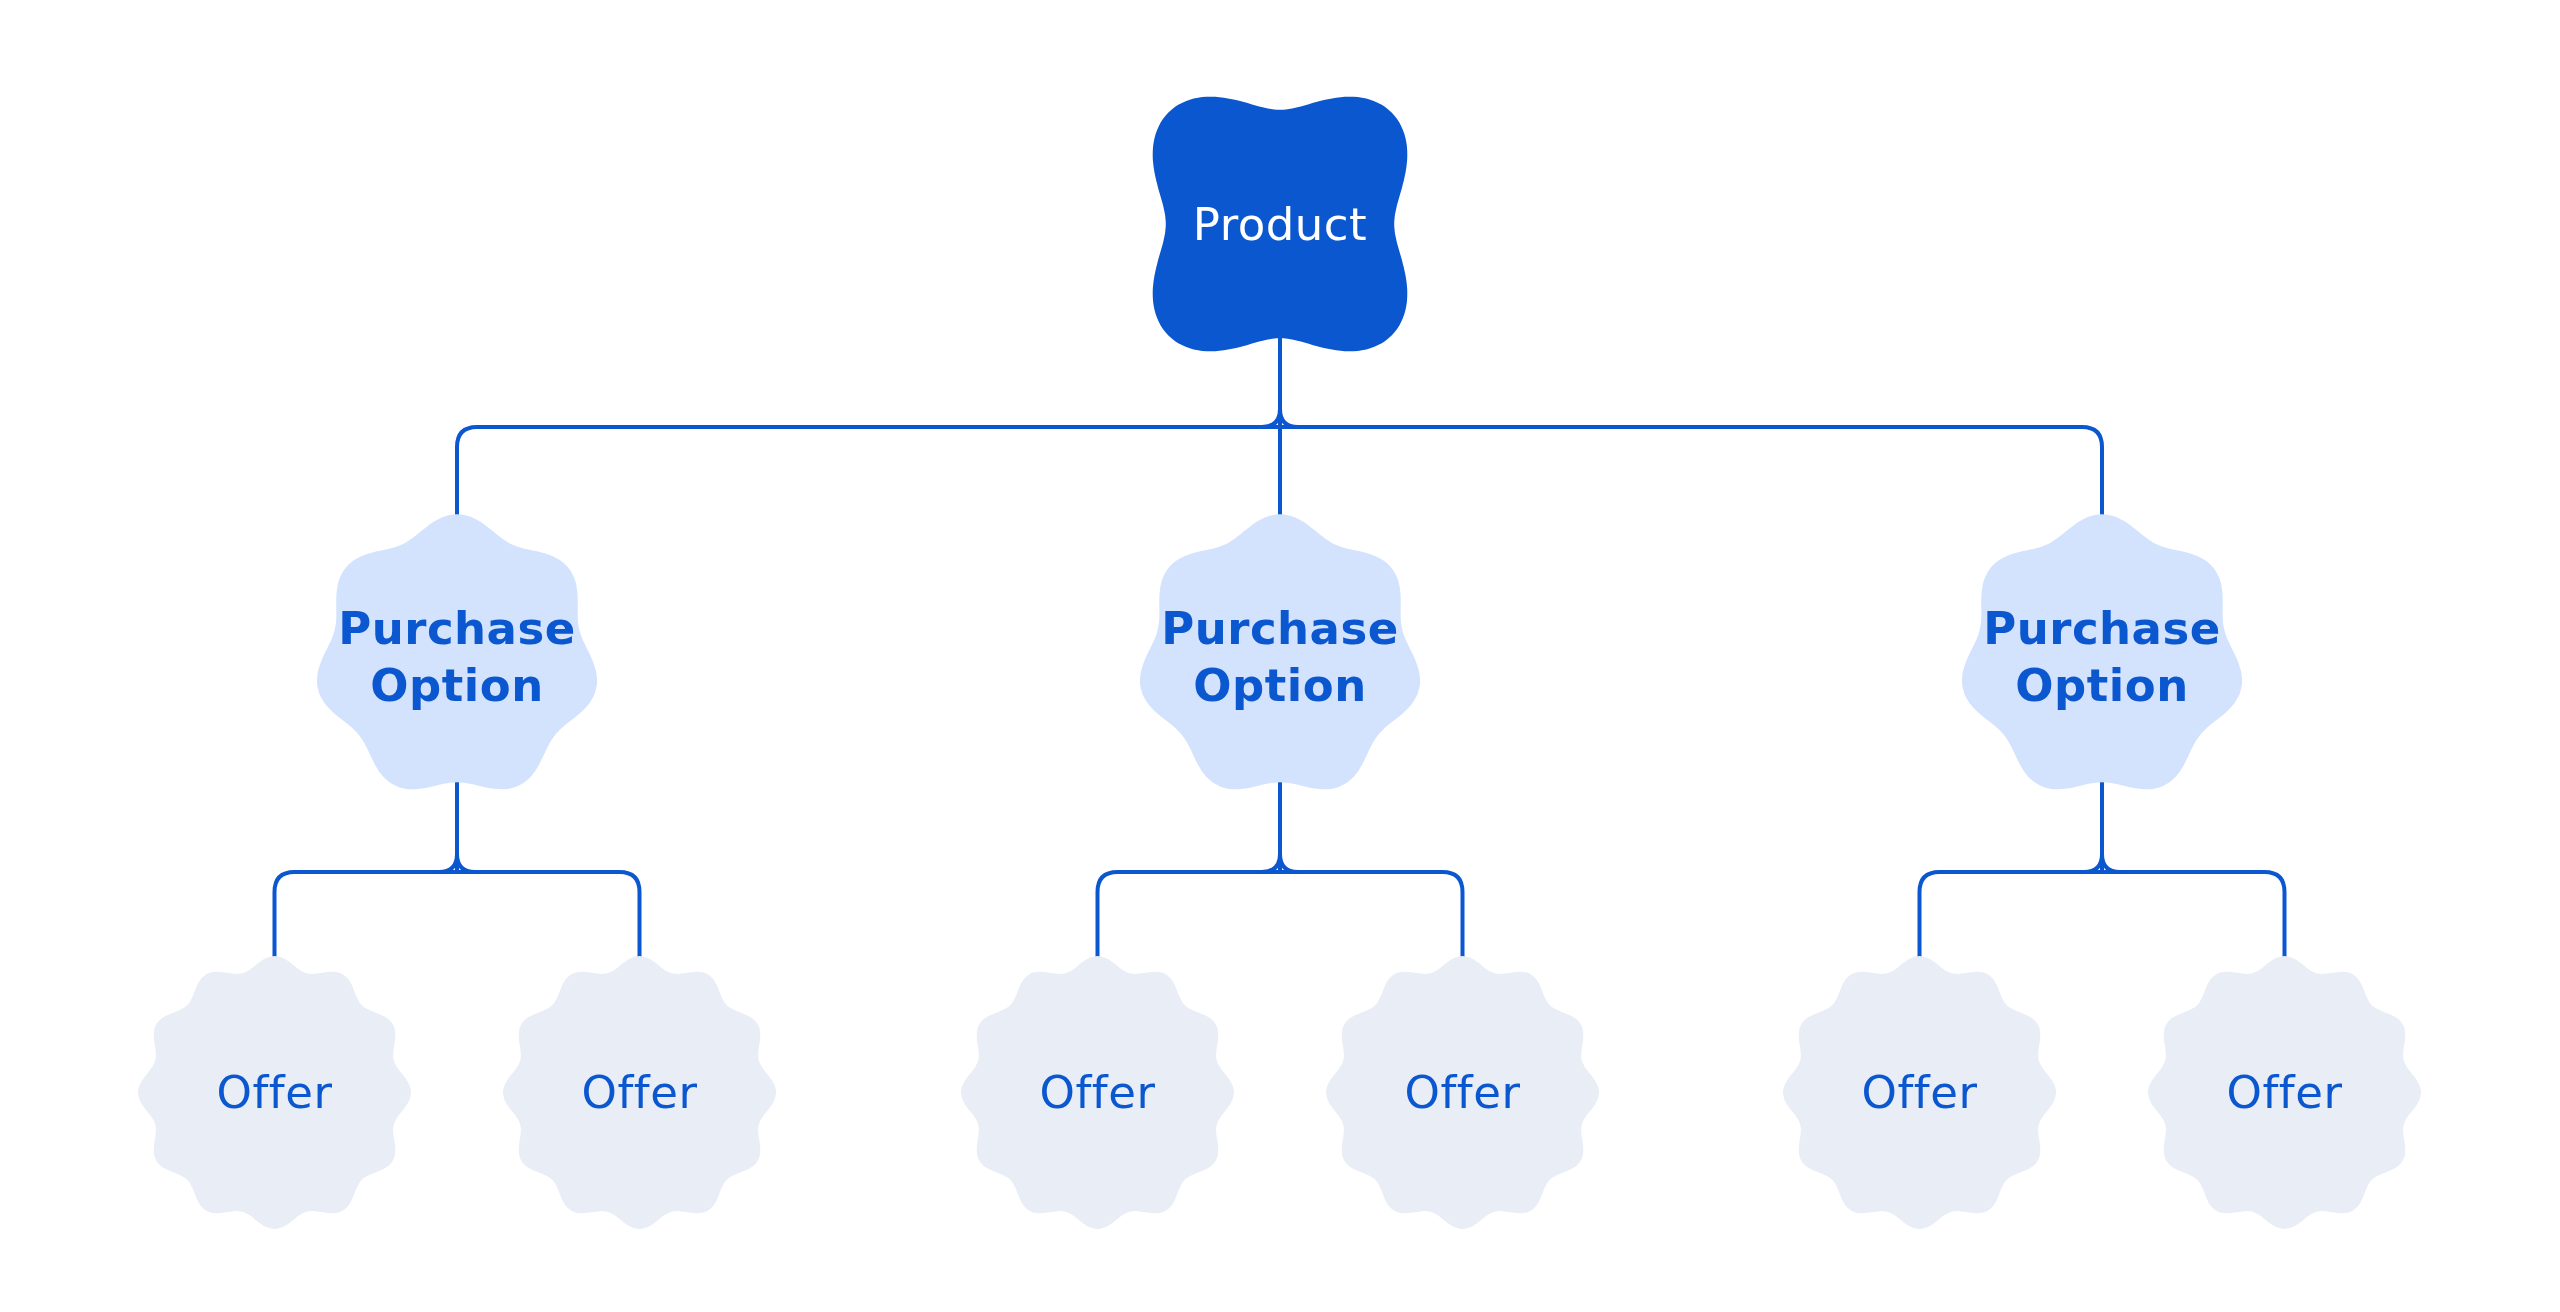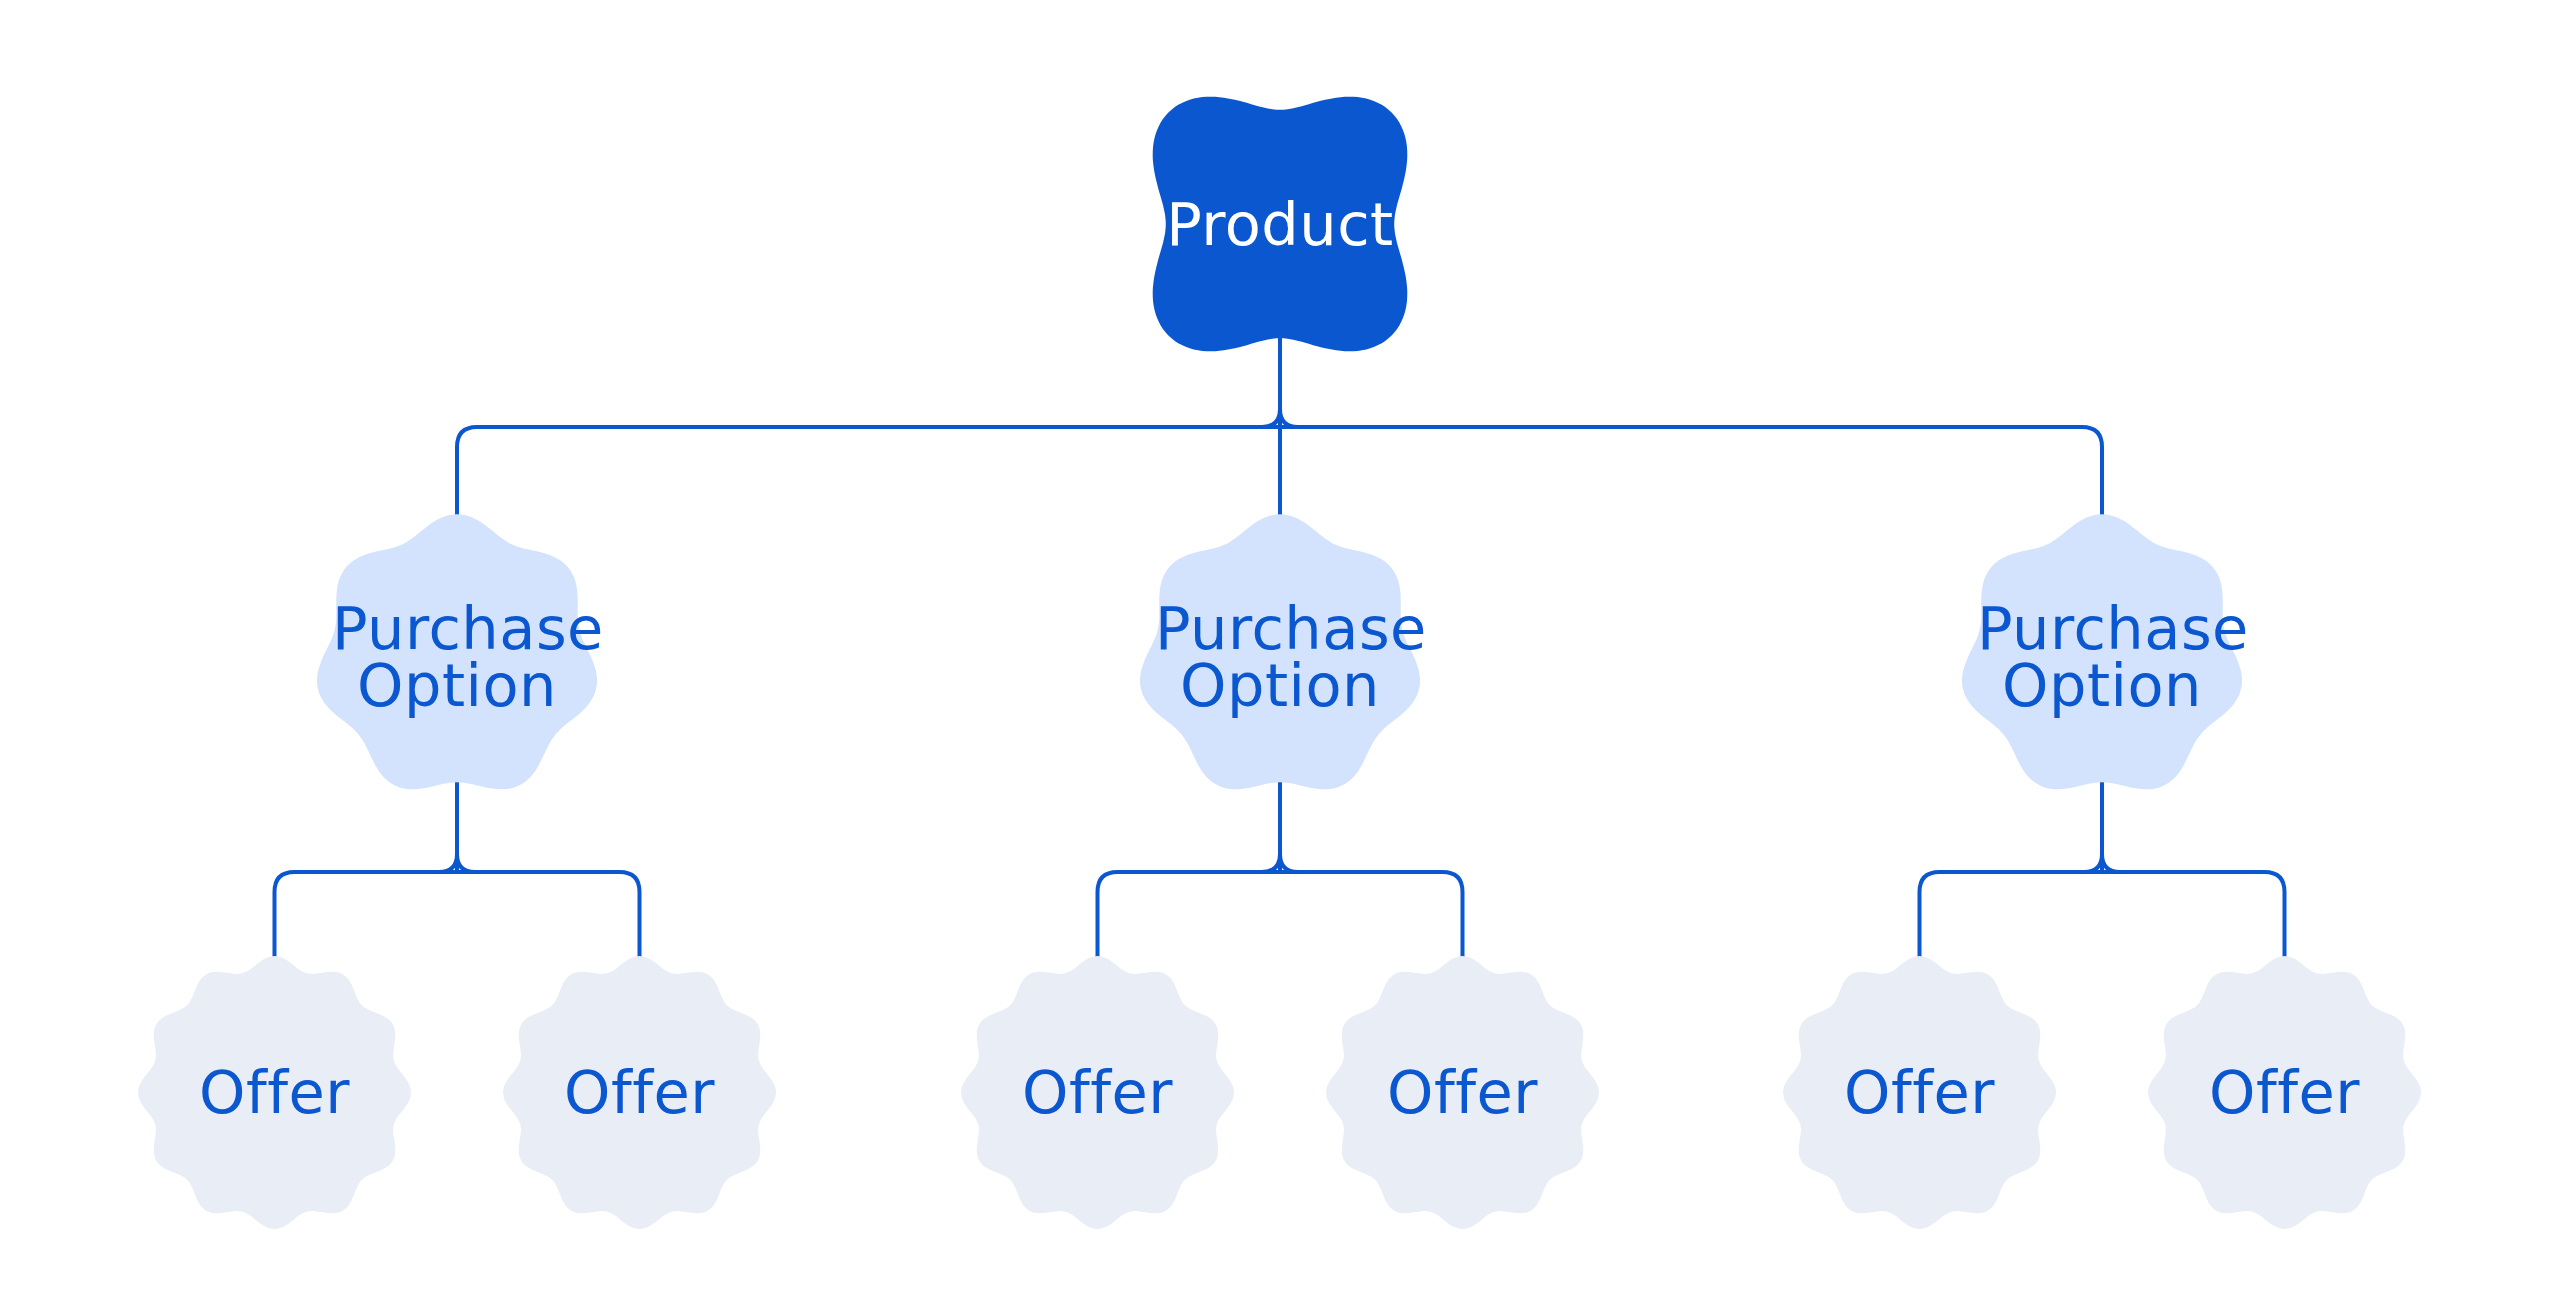--- a/index.html
+++ b/index.html
@@ -29,26 +29,26 @@
   }
   .node > svg {
     position: absolute;
     left: 0; top: 0;
     width: 100%; height: 100%;
   }
   .node .label {
     position: relative;
     text-align: center;
     font-weight: 500;
-    font-size: 59px;
+    font-size: 45px;
     line-height: 57px;
     letter-spacing: 0.5px;
   }
   .label.single { white-space: nowrap; }
-  .label.wrap { width: 250px; }
+  .label.wrap { width: 250px; font-weight: bold; }
 </style>
 </head>
 <body>
 
 <div class="canvas">
   <svg id="connector-svg" viewBox="0 0 2560 1312" xmlns="http://www.w3.org/2000/svg">
       <path d="M1280 332 L1280 540" fill="none" stroke="#0B57D0" stroke-width="4" stroke-linecap="round"></path>
       <path d="M457 540 L457 447 Q457 427 477 427 L2082 427 Q2102 427 2102 447 L2102 540" fill="none" stroke="#0B57D0" stroke-width="4" stroke-linecap="round"></path>
       <path d="M1262 427 Q1280 427 1280 409" fill="none" stroke="#0B57D0" stroke-width="4" stroke-linecap="round"></path>
       <path d="M1298 427 Q1280 427 1280 409" fill="none" stroke="#0B57D0" stroke-width="4" stroke-linecap="round"></path>

